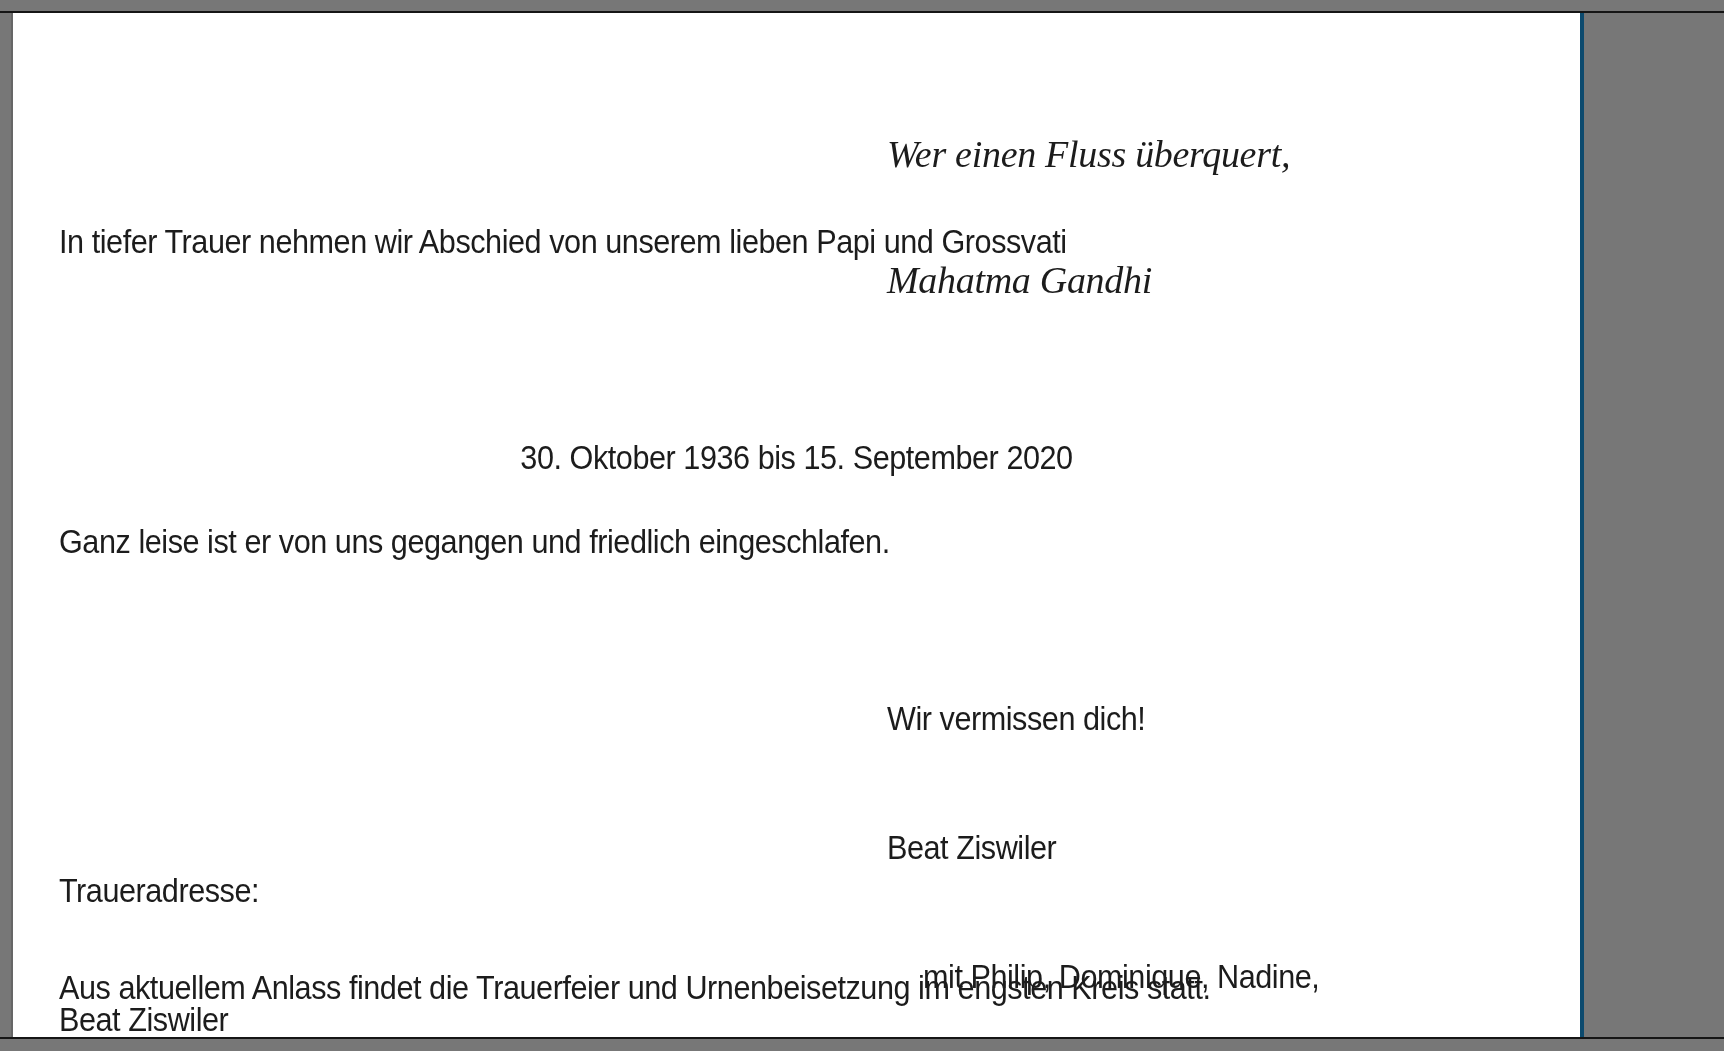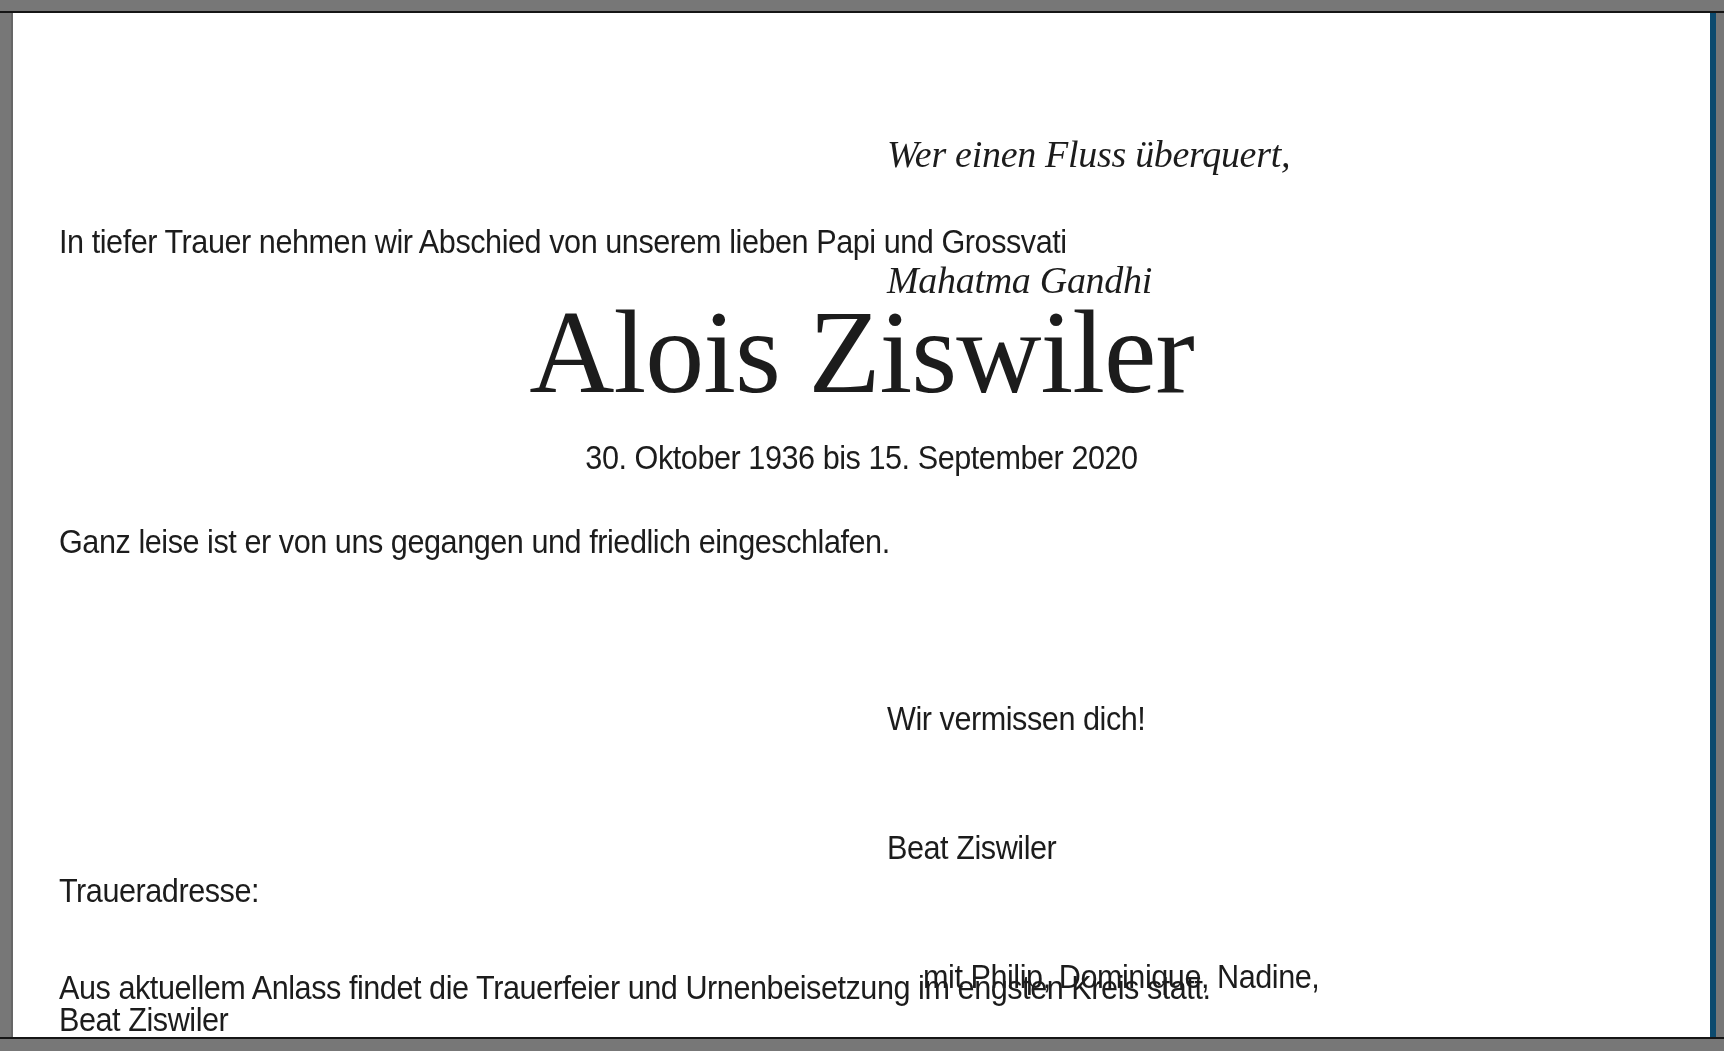--- a/index.html
+++ b/index.html
@@ -13,24 +13,24 @@
     width: 1724px; height: 1051px;
     background: #777777;
     overflow: hidden;
   }
   .rule { position: absolute; left: 0; width: 1724px; height: 2px; background: #151515; }
   .rule-top { top: 11px; }
   .rule-bottom { top: 1037px; }
   .card {
     position: absolute;
     left: 11px; top: 13px;
-    width: 1705px; height: 1024px;
+    width: 1573px; height: 1024px;
     background: #ffffff;
     border-left: 2px solid #666666;
-    border-right: 6px solid #0c4a6e;
+    border-right: 4px solid #0c4a6e;
     box-sizing: border-box;
     color: #1c1c1c;
   }
   .abs { position: absolute; white-space: pre; }
 
   
   .sans { font-family: "Liberation Sans", sans-serif; font-size: 34px; letter-spacing: -0.5px; }
   .cond { transform: scaleX(0.9); transform-origin: 0 0; }
   .cond-center { transform: scaleX(0.9); transform-origin: 50% 0; }
 
@@ -64,21 +64,20 @@
 
   <div class="card">
 
     <div class="abs quote">
       <div>Wer einen Fluss überquert,</div>
       <div>Mahatma Gandhi</div>
     </div>
 
     <div class="abs sans intro cond">In tiefer Trauer nehmen wir Abschied von unserem lieben Papi und Grossvati</div>
 
-    <div class="abs name">Alois Ziswiler</div>
 
     <div class="abs sans dates cond-center">30. Oktober 1936 bis 15. September 2020</div>
 
     <div class="abs sans message cond">Ganz leise ist er von uns gegangen und friedlich eingeschlafen.</div>
 
     <div class="abs sans mourners cond">
       <div>Wir vermissen dich!</div>
       <div>Beat Ziswiler</div>
       <div class="indent">mit Philip, Dominique, Nadine,</div>
       

